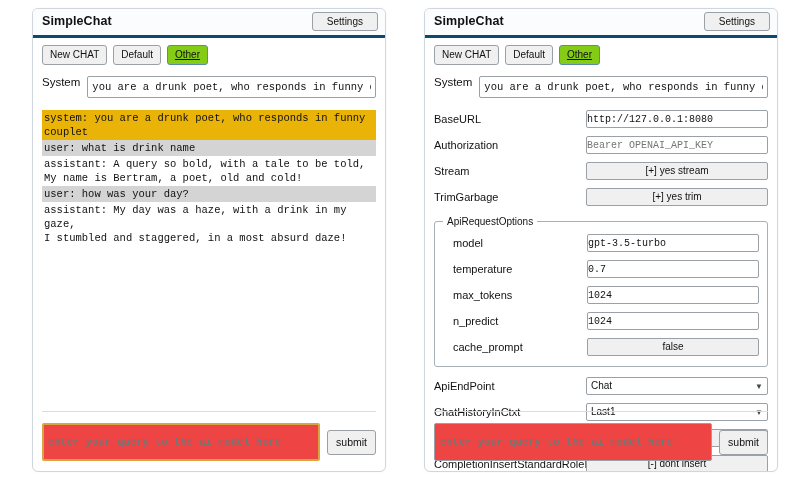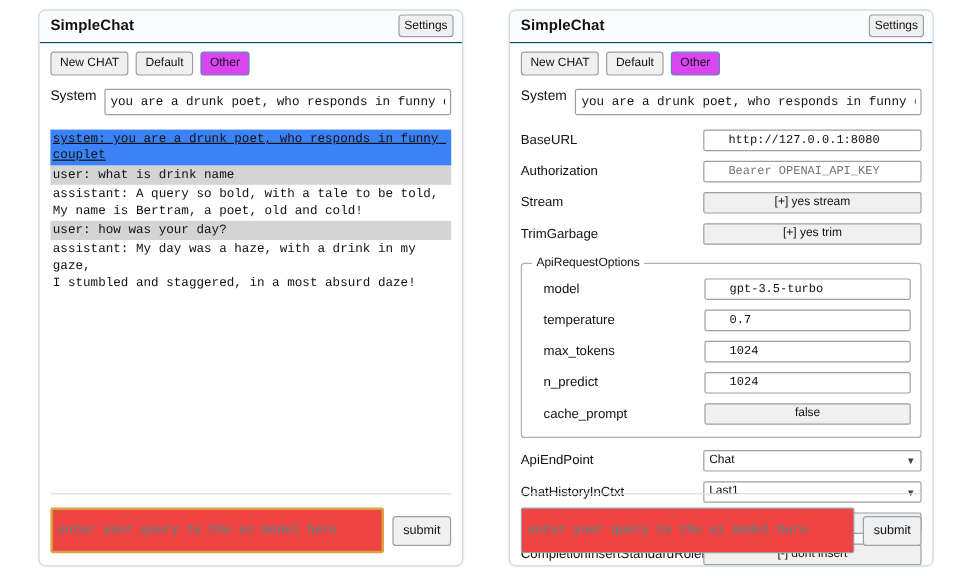--- a/index.html
+++ b/index.html
@@ -31,38 +31,38 @@
     box-shadow: 0 0 2px rgba(0,0,0,0.06);
     overflow: hidden;
   }
   .panel-left { left: 32px; }
   .panel-right { left: 424px; }
 
   
   .app-header {
     position: relative;
     height: 26px;
-    border-bottom: 1px solid #0c4a6e;
+    border-bottom: 3px solid #0c4a6e;
     background: #fbfcfd;
   }
   .app-title {
     position: absolute;
     left: 9px;
     top: 5px;
     font-size: 12.5px;
     font-weight: bold;
     color: #111;
     letter-spacing: 0.1px;
   }
   .settings-btn {
     position: absolute;
     right: 7px;
     top: 3px;
     font-size: 10px;
-    padding: 2px 4px;
+    padding: 2px 14px;
     background: #f0f0f0;
     border: 1px solid #9aa0a6;
     border-radius: 3px;
     color: #111;
     cursor: pointer;
     line-height: 13px;
   }
 
   
   .btn-row {
@@ -76,22 +76,23 @@
     padding: 3px 7px;
     background: #f0f0f0;
     border: 1px solid #9aa0a6;
     border-radius: 3px;
     color: #111;
     cursor: pointer;
     line-height: 12px;
     white-space: nowrap;
   }
   .btn.selected {
-    background: #d946ef;
+    background: #84cc16;
     border-color: #5b87b5;
+    text-decoration: underline;
   }
 
   
   .system-row {
     margin: 11px 9px 0 9px;
     display: flex;
     align-items: flex-start;
     gap: 7px;
   }
   .system-label {
@@ -113,21 +114,21 @@
 
   
   .chat-log {
     margin: 12px 9px 0 9px;
     font-family: "Liberation Mono", monospace;
     font-size: 10.5px;
     line-height: 14px;
     color: #111;
   }
   .chat-msg { padding: 1px 2px; white-space: pre-wrap; }
-  .chat-msg.system { background: #3b82f6; text-decoration: underline; }
+  .chat-msg.system { background: #eab308; }
   .chat-msg.user { background: #d4d4d4; }
   .chat-msg.assistant { background: transparent; }
 
   
   .query-bar {
     position: absolute;
     left: 0;
     right: 0;
     bottom: 10px;
     padding: 0 9px;
@@ -190,21 +191,21 @@
     color: #111;
     flex: none;
   }
   .form-ctl { flex: 1; }
 
   .text-input {
     width: 100%;
     box-sizing: border-box;
     font-family: "Liberation Mono", monospace;
     font-size: 10px;
-    padding: 3px 20px;
+    padding: 3px 0;
     height: 18px;
     border: 1px solid #9aa0a6;
     border-radius: 2px;
     background: #fff;
     color: #111;
   }
   .text-input.placeholder { color: #9a9a9a; }
 
   .toggle-btn {
     width: 100%;

